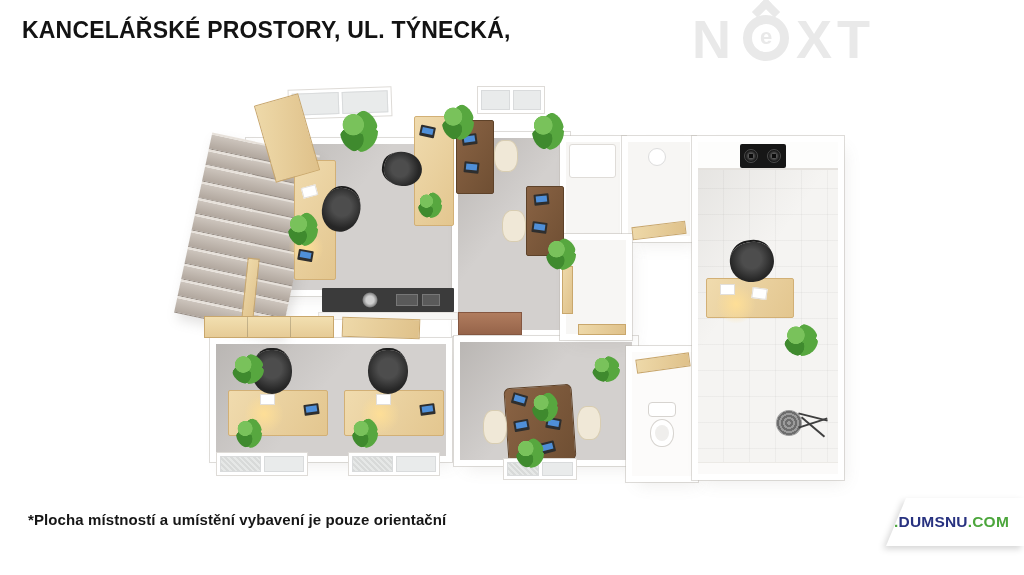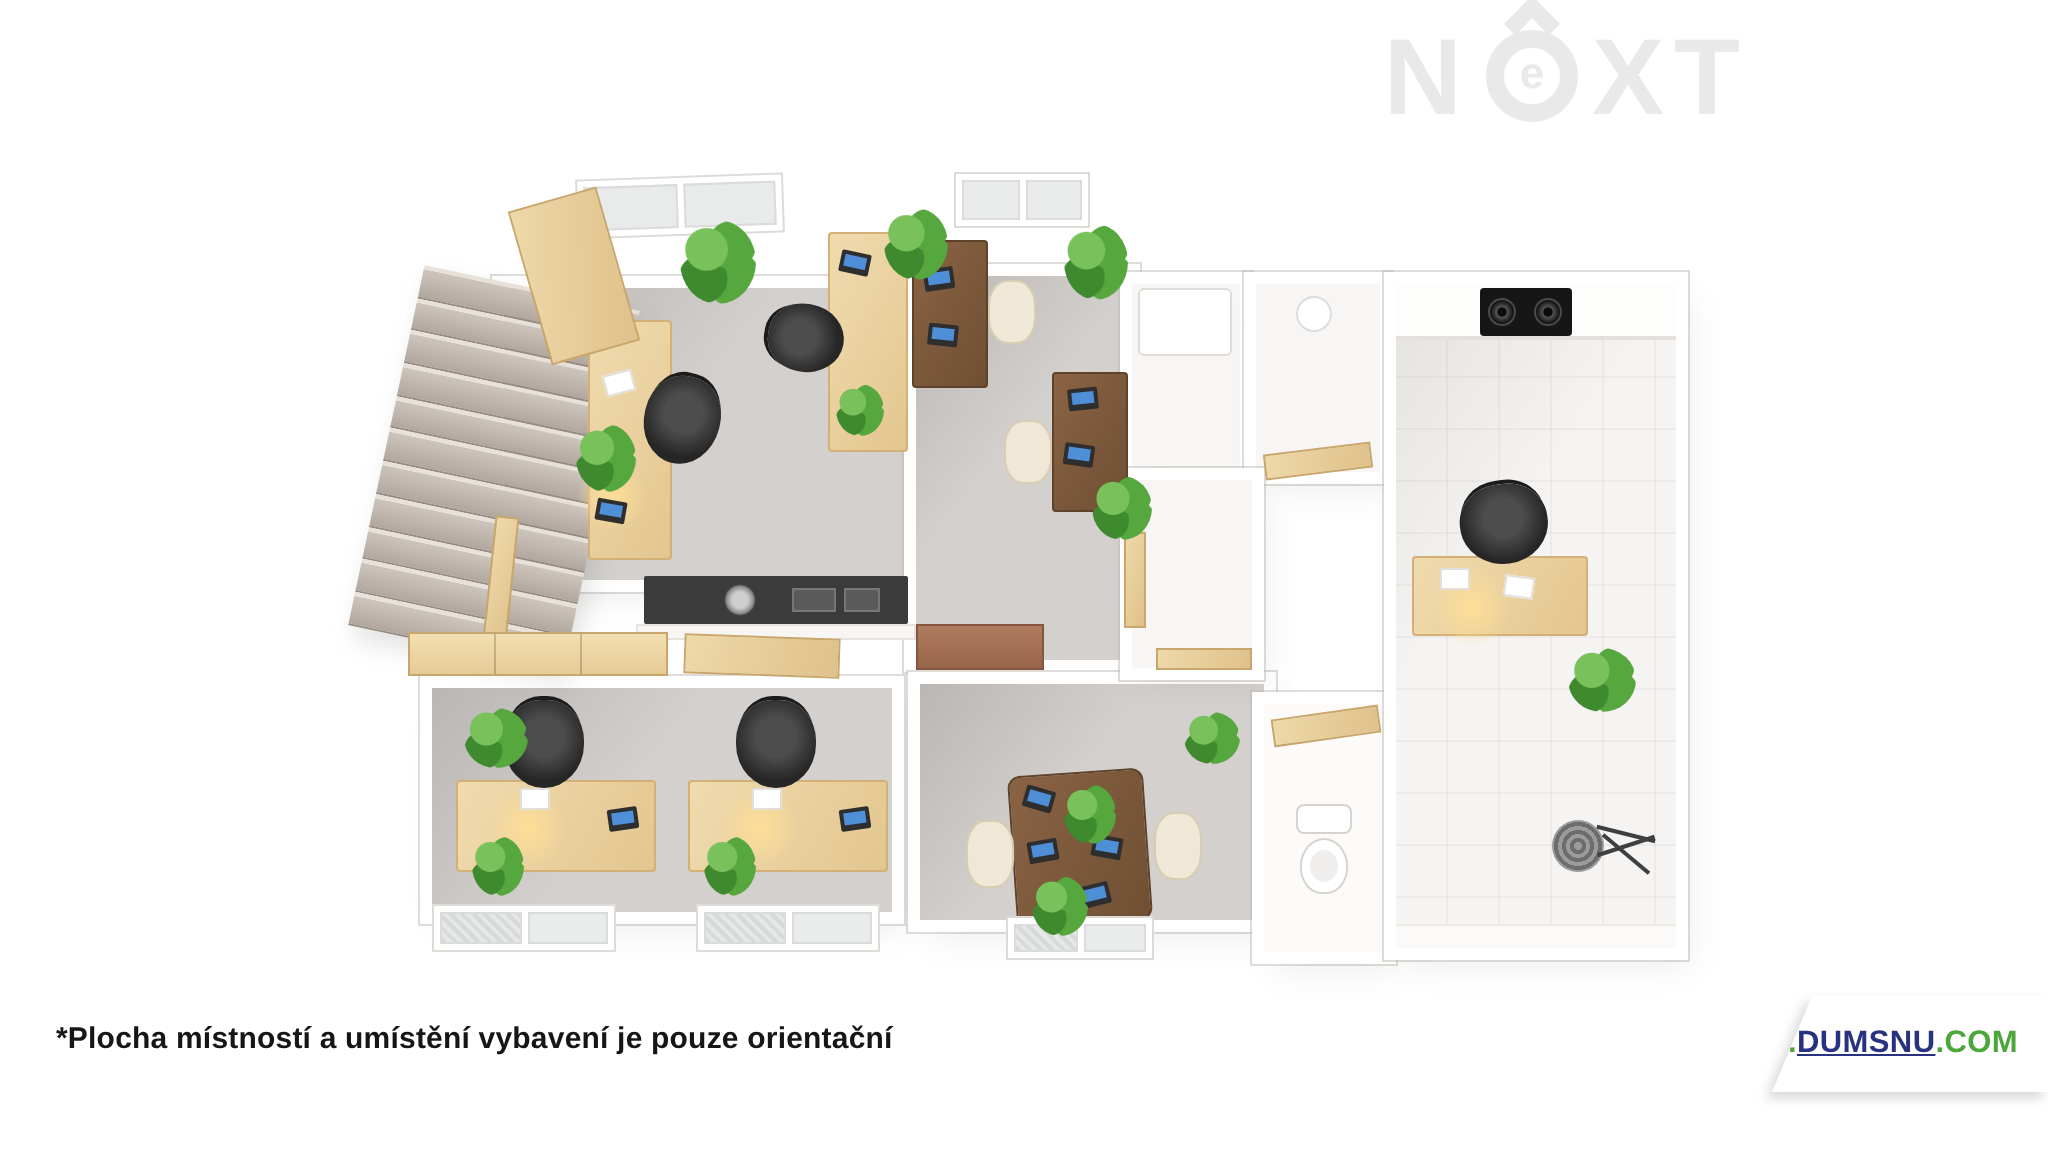--- a/index.html
+++ b/index.html
@@ -107,28 +107,29 @@
 
   
   .disclaimer{position:absolute;left:28px;top:511px;font-size:15px;font-weight:600;
     color:#161616;letter-spacing:.1px;}
   .ribbon-wrap{position:absolute;left:880px;top:498px;filter:drop-shadow(-3px 3px 3px rgba(0,0,0,.16));}
   .ribbon{width:144px;height:48px;background:#fff;
     clip-path:polygon(26px 0,100% 0,100% 100%,6px 100%);
     display:flex;align-items:center;justify-content:flex-end;padding-right:15px;
     font-size:15.5px;font-weight:700;letter-spacing:.2px;}
   .ribbon .grn{color:var(--accent-green);}
-  .ribbon .nvy{color:var(--brand-navy);text-decoration:underline;}
+  .ribbon .nvy{color:var(--brand-navy);}
 </style>
 </head>
 <body>
 
 <div id="stage">
 
   <div class="title">
+    <div>KANCELÁŘSKÉ PROSTORY, UL. TÝNECKÁ,</div>
   </div>
 
   <div class="logo">
     <span class="ltr">N</span>
     <span class="logo-e">
       <span class="logo-caret"></span>
       <span class="logo-ring">
         <span>e</span>
       </span>
     </span>

